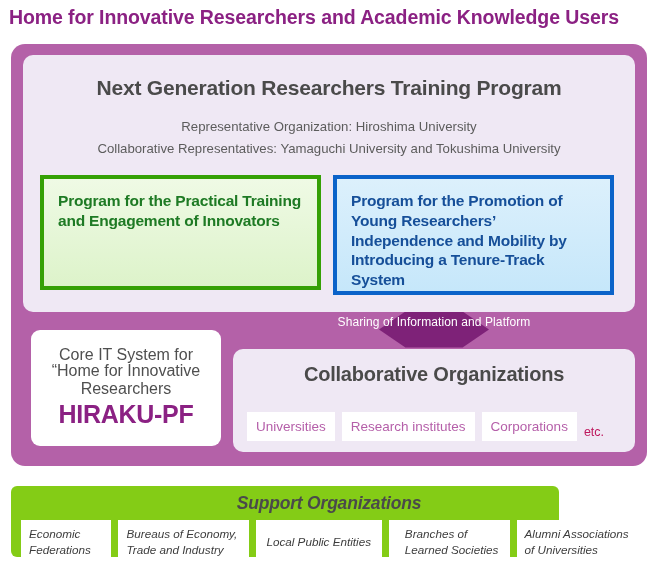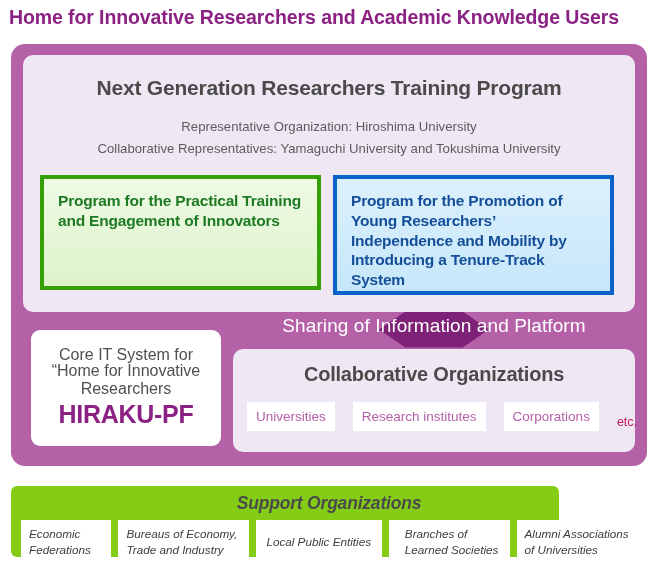--- a/index.html
+++ b/index.html
@@ -128,21 +128,21 @@
     margin-top: -18px;
     background: #7E2278;
     clip-path: polygon(24% 0%, 76% 0%, 100% 50%, 76% 100%, 24% 100%, 0% 50%);
   }
   .sharing-text {
     position: absolute;
     left: 0;
     top: 3px;
     width: 402px;
     text-align: center;
-    font-size: 19px;
+    font-size: 12px;
     color: #FFFFFF;
     letter-spacing: 0.1px;
   }
 
   
   .hiraku-card {
     position: absolute;
     left: 31px;
     top: 330px;
     width: 190px;
@@ -192,25 +192,25 @@
     width: 402px;
     text-align: center;
     font-size: 20px;
     font-weight: bold;
     color: #4A4A4A;
     letter-spacing: -0.2px;
   }
   .collab-chips {
     position: absolute;
     left: 14px;
-    top: 53px;
+    top: 63px;
     width: 374px;
     display: flex;
     align-items: center;
-    gap: 18px;
+    gap: 7px;
   }
   .collab-chip {
     background: #FFFFFF;
     color: #B55FA9;
     font-size: 13.5px;
     padding: 7px 9px;
     white-space: nowrap;
     text-align: center;
   }
   .collab-etc {

